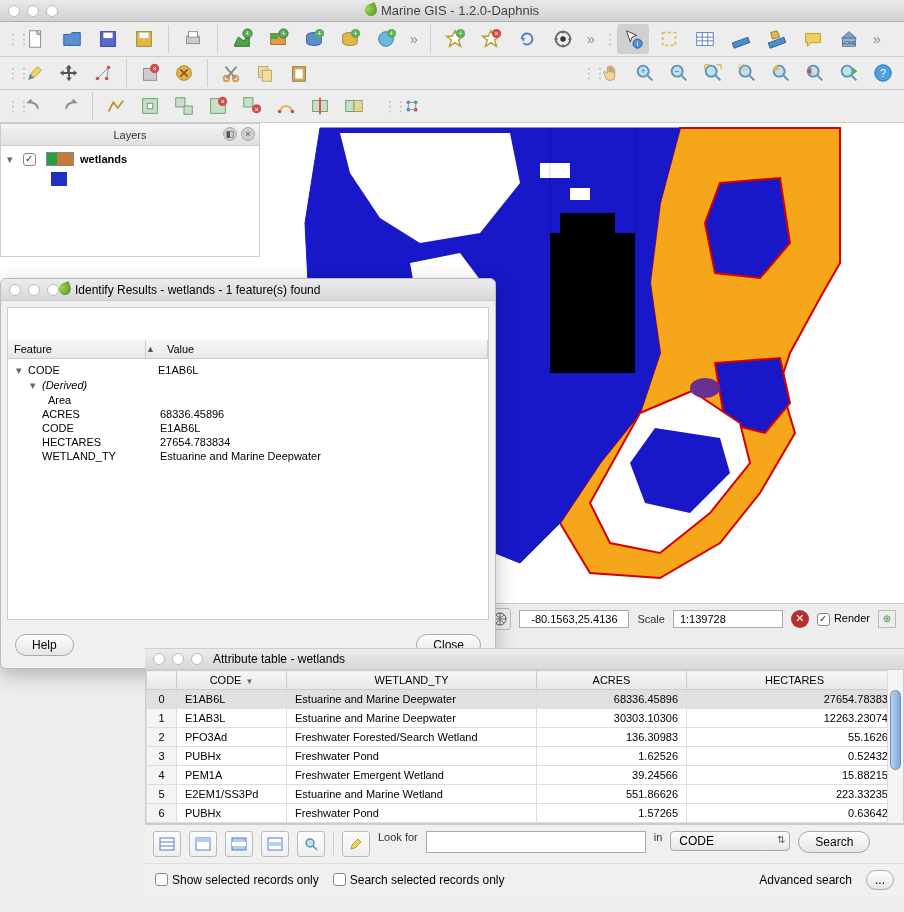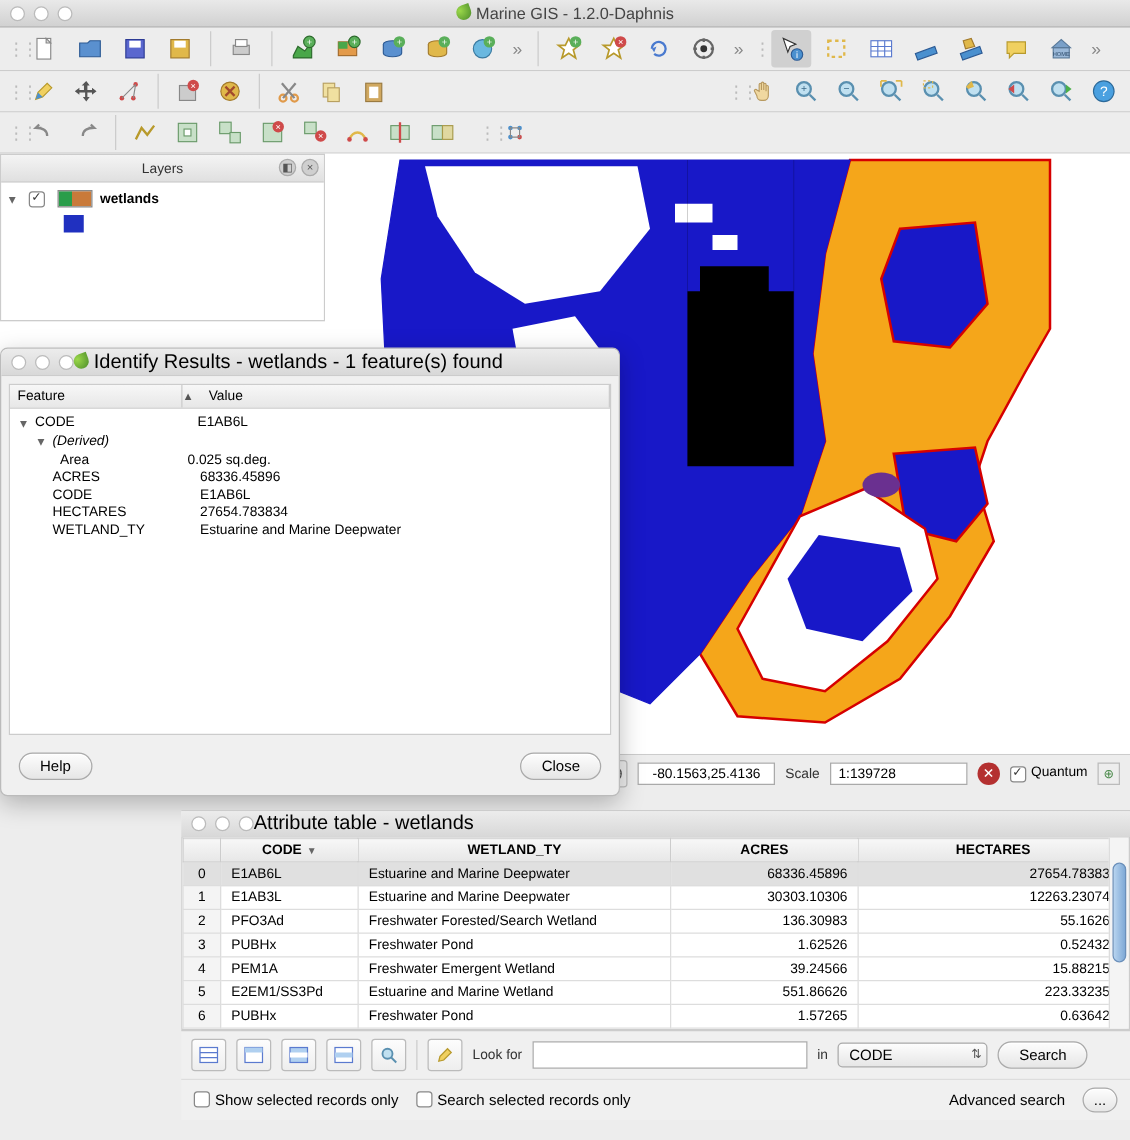--- a/index.html
+++ b/index.html
@@ -64,53 +64,53 @@
 .dialog {
   position:absolute;
   left:0;
   width:496px;
   background:#f0f0f0;
   border:1px solid #bbb;
   border-radius:6px;
   box-shadow: 0 6px 20px rgba(0,0,0,0.25);
 }
 .dialog .dtitle { height:22px; background: linear-gradient(#ececec,#d8d8d8); display:flex; align-items:center; position:relative; border-bottom:1px solid #ccc; border-radius:6px 6px 0 0;}
-.dialog .dtitle .title { font-size:16px; }
+.dialog .dtitle .title { font-size:12px; }
 .dialog .dtitle .traffic-lights { padding-left:8px; }
 .ident-table { background:#fff; margin:6px; border:1px solid #ccc; }
-.ident-head { display:flex; background:linear-gradient(#f7f7f7,#e7e7e7); border-bottom:1px solid #ccc; font-size:11px; }
+.ident-head { display:flex; background:linear-gradient(#f7f7f7,#e7e7e7); border-bottom:1px solid #ccc; font-size:11px;margin-top:32px; }
 .ident-head div { padding:3px 6px; border-right:1px solid #ccc; }
 .ident-body { padding:4px 0 4px 0; min-height:260px; }
 .ident-row { display:flex; padding:1px 8px; font-size:11px; }
 .ident-row .k { width:130px; }
 .ident-row .v { flex:1; }
 .indent1 { padding-left: 22px; }
 .indent2 { padding-left: 40px; }
 .dialog-buttons { display:flex; justify-content:space-between; padding:8px 14px 12px; }
 .mac-btn { background:linear-gradient(#fdfdfd,#e6e6e6); border:1px solid #aaa; border-radius:12px; padding:3px 16px; font-size:12px; cursor:pointer; box-shadow: inset 0 1px 0 #fff; }
 
 .statusbar { display:flex; align-items:center; gap:8px; padding:4px 8px; background:#ededed; border-top:1px solid #ccc; height:30px; }
 .status-box { background:#fff; border:1px solid #aaa; padding:2px 6px; font-size:11px; }
 .status-label { font-size:11px; color:#333; }
 .status-stop { width:18px; height:18px; background:#b43030; border-radius:50%; display:flex; align-items:center; justify-content:center; color:#fff; font-size:11px;}
 
 .attr-window { position:absolute; left:145px; top:648px; width:759px; background:#f0f0f0; border-top:1px solid #ccc; }
 .attr-title { height:20px; background:linear-gradient(#ececec,#d8d8d8); display:flex; align-items:center; position:relative; }
-.attr-title .title { font-size:16px; }
+.attr-title .title { font-size:12px;margin-left:10px; }
 .attr-table-wrap { background:#fff; border:1px solid #ccc; max-height:180px; overflow:hidden; position:relative; }
 .attr-table { width:100%; border-collapse:collapse; font-size:11px; }
-.attr-table th { background:linear-gradient(#f7f7f7,#e7e7e7); border:1px solid #ccc; padding:3px 6px; font-weight:bold; text-align:center; position:relative;margin-left:40px;}
+.attr-table th { background:linear-gradient(#f7f7f7,#e7e7e7); border:1px solid #ccc; padding:3px 6px; font-weight:normal; text-align:center; position:relative;margin-left:40px;}
 .attr-table td { border:1px solid #ddd; padding:3px 8px; }
 .attr-table tr.selected td { background:#e0e0e0; }
 .attr-table td.num { text-align:right; }
 .attr-table td.ridx { text-align:center; background:#f4f4f4; width:30px; }
 .sort-ind { font-size:8px; color:#666; margin-left:4px;}
 .attr-scrollbar { position:absolute; right:0; top:0; bottom:0; width:16px; background:#f4f4f4; border-left:1px solid #ddd;}
 .attr-scroll-thumb { position:absolute; right:2px; top:20px; width:11px; height:80px; background:linear-gradient(90deg,#b8d4ef,#7fa9d6); border:1px solid #6a8fba; border-radius:6px;}
-.attr-toolbar { display:flex; align-items:center; gap:8px; padding:6px 8px; border-top:1px solid #ccc; background:#f0f0f0;}
+.attr-toolbar { display:flex; align-items:flex-start; gap:8px; padding:6px 8px; border-top:1px solid #ccc; background:#f0f0f0;}
 .attr-tb { width:28px; height:26px; border:1px solid #bbb; border-radius:3px; background:linear-gradient(#fdfdfd,#eee); display:flex; align-items:center; justify-content:center; font-size:13px; cursor:pointer;}
 .attr-input { flex:0 0 220px; height:22px; border:1px solid #aaa; background:#fff; padding:0 4px;}
 .attr-select { background:linear-gradient(#fdfdfd,#e6e6e6); border:1px solid #aaa; border-radius:4px; padding:2px 18px 2px 8px; font-size:12px; position:relative;}
 .attr-select::after { content:"⇅"; position:absolute; right:4px; font-size:10px; color:#555;}
 .attr-bottom { display:flex; align-items:center; gap:14px; padding:6px 10px; background:#f0f0f0; border-top:1px solid #ddd; font-size:12px;}
 .attr-bottom .adv { margin-left:auto; }
 .cb { width:13px; height:13px; border:1px solid #888; border-radius:3px; background:#fff; display:inline-block; vertical-align:-2px; margin-right:4px;}
 .cb.checked::after { content:"✓"; font-size:10px; position:relative; top:-2px; left:1px; color:#333;}
 .toolbar.row2 .tb, .toolbar.row3 .tb { width:30px; height:28px;}
 .ml-auto { margin-left:auto; }
@@ -540,21 +540,20 @@
           <span class="k">CODE</span>
           <span class="v">E1AB6L</span>
         </div>
       <div class="ident-row indent1">
           <span style="width:12px;color:#666">▾</span>
           <span class="k" style="font-style:italic">(Derived)</span>
           <span class="v"></span>
         </div>
       <div class="ident-row indent2">
           <span class="k" style="width:102px">Area</span>
-          <span class="v">0.025 sq.deg.</span>
         </div>
       <div class="ident-row indent1">
           <span style="width:12px"></span>
           <span class="k" style="width:118px">ACRES</span>
           <span class="v">68336.45896</span>
         </div>
       <div class="ident-row indent1">
           <span style="width:12px"></span>
           <span class="k" style="width:118px">CODE</span>
           <span class="v">E1AB6L</span>
@@ -582,21 +581,21 @@
   <div style="width:22px;height:22px;border:1px solid #bbb;border-radius:3px;display:flex;align-items:center;justify-content:center">
     <svg width="16" height="16">
         <circle cx="8" cy="8" r="6" fill="none" stroke="#555"></circle>
         <path d="M2 8h12M8 2v12M4 4c2 3 6 3 8 0M4 12c2-3 6-3 8 0" fill="none" stroke="#555" stroke-width="0.8"></path>
       </svg>
   </div>
   <div class="status-box" style="width:110px;text-align:center">-80.1563,25.4136</div>
   <span class="status-label">Scale</span>
   <div class="status-box" style="width:110px">1:139728</div>
   <div class="status-stop">✕</div>
-  <label><span class="cb checked"></span><span>Quantum</span></label>
+  <label><span class="cb checked"></span><span>Render</span></label>
   <div style="width:18px;height:18px;border:1px solid #bbb;display:flex;align-items:center;justify-content:center;color:#4a8a4a;font-size:10px">⊕</div>
 </div>
 
 <div class="attr-window">
   <div class="attr-title">
     <div class="traffic-lights">
       <div class="tl"></div>
       <div class="tl"></div>
       <div class="tl"></div>
     </div>

